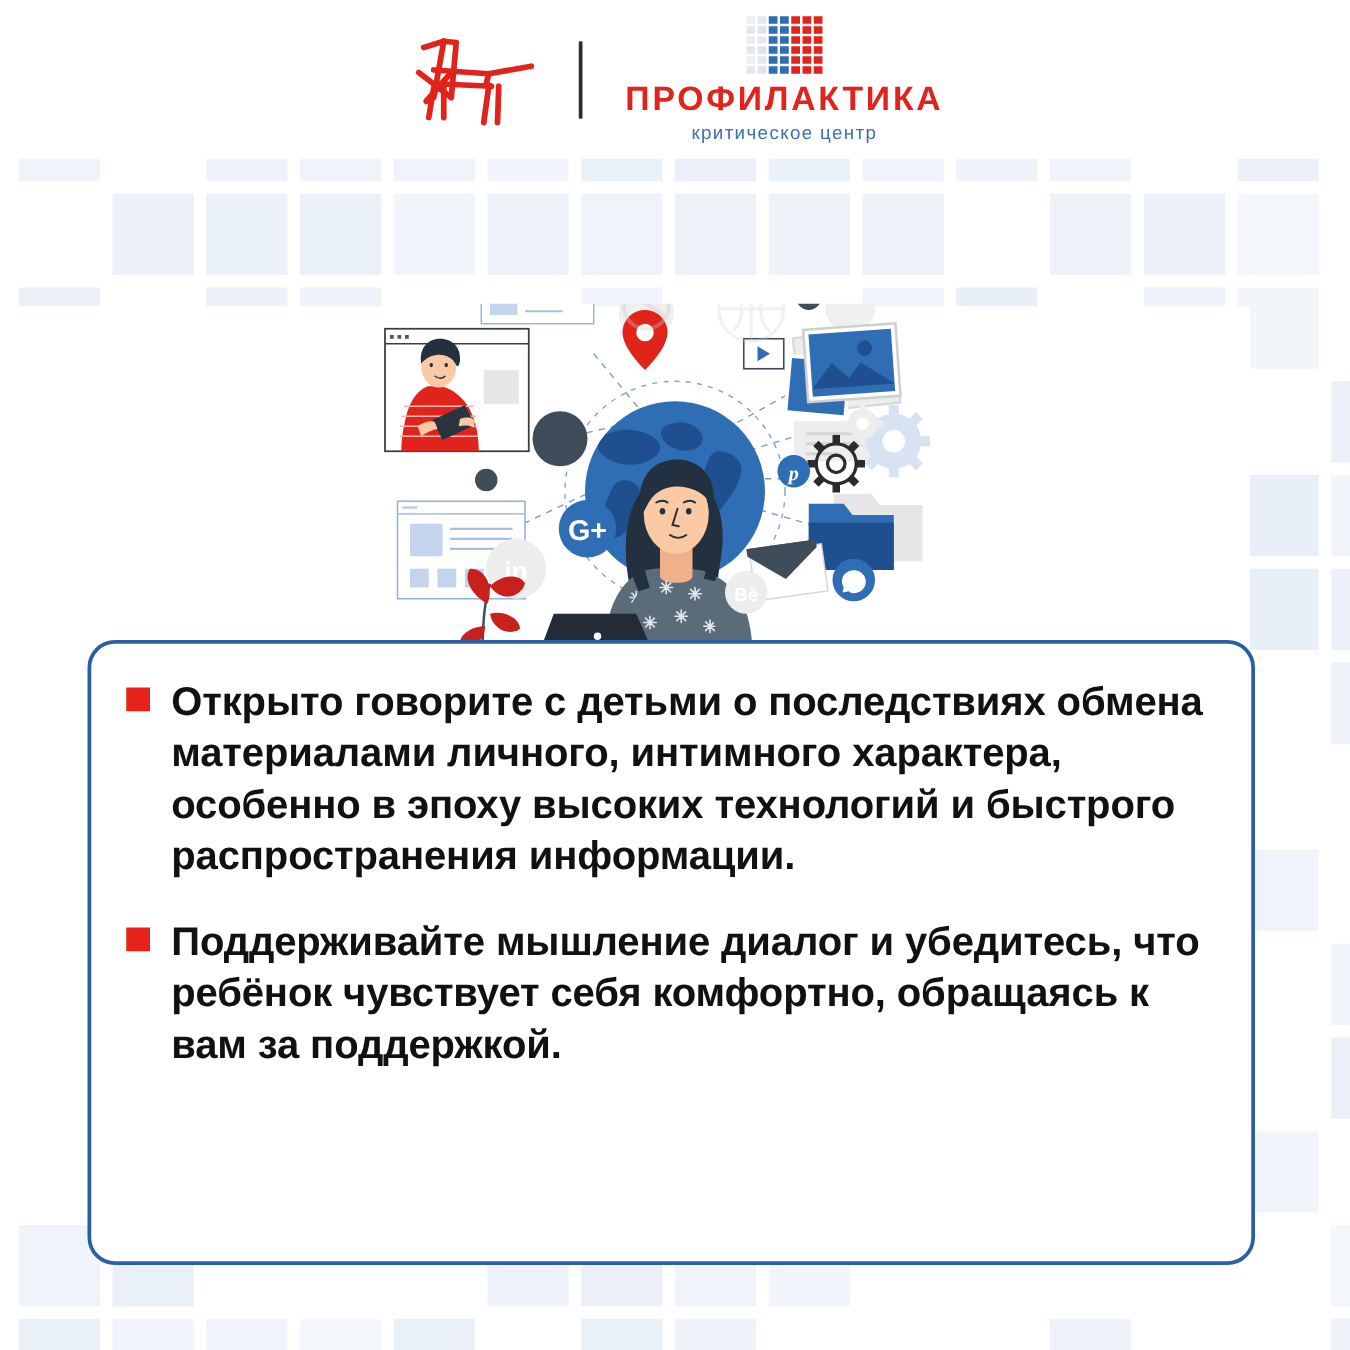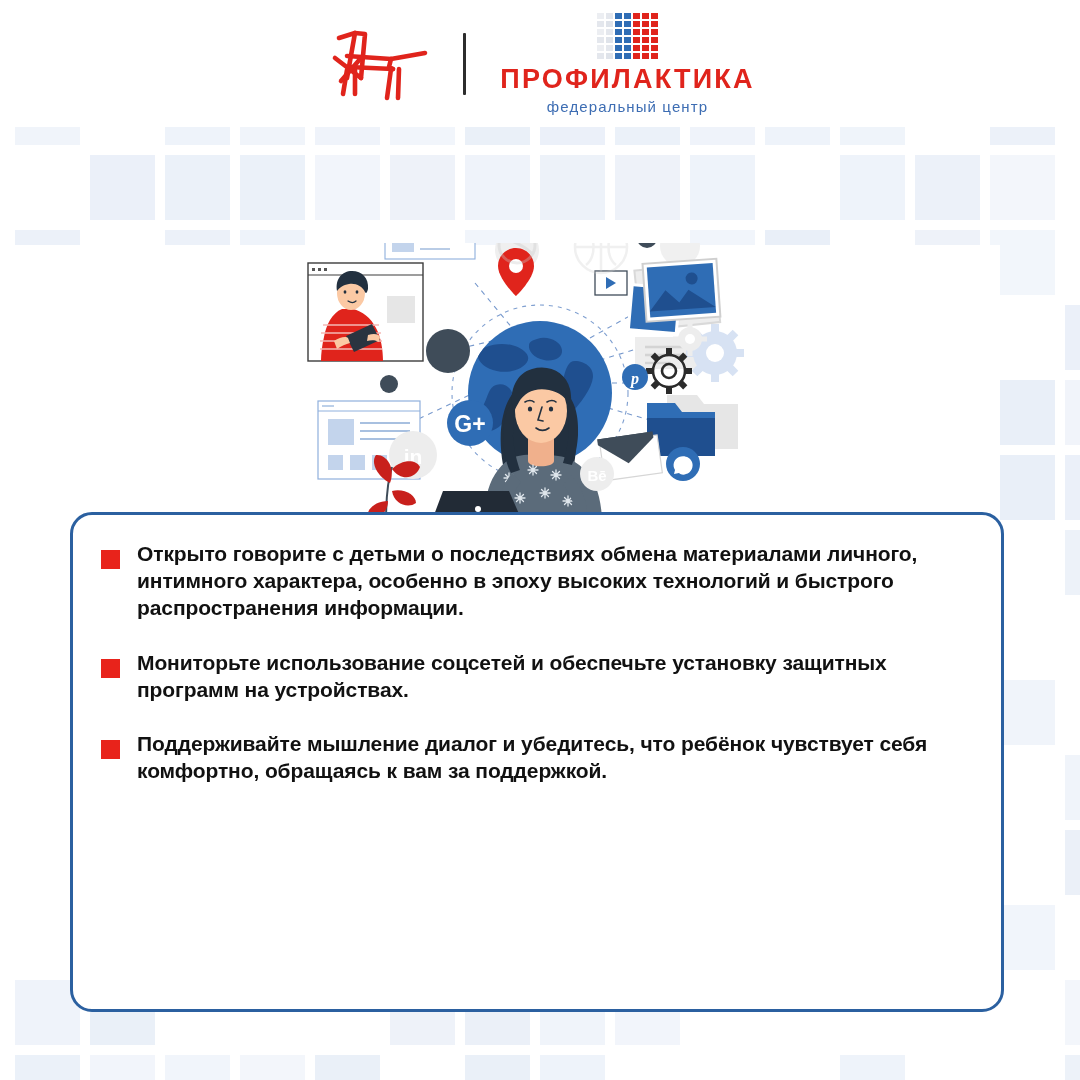--- a/index.html
+++ b/index.html
@@ -158,21 +158,21 @@
   }
   .tip:last-child { margin-bottom: 0; }
   .tip-bullet {
     flex: 0 0 auto;
     width: 19px;
     height: 19px;
     background: #e8231b;
     margin: 9px 17px 0 0;
   }
   .tip-text {
-    font-size: 21px;
+    font-size: 32px;
     font-weight: bold;
     line-height: 1.28;
     color: #111111;
     letter-spacing: -0.1px;
   }
 </style>
 </head>
 <body>
 
 <div class="poster">
@@ -375,21 +375,21 @@
           <i style="background: rgb(224, 36, 28);"></i>
           <i style="background: rgb(228, 231, 237);"></i>
           <i style="background: rgb(223, 227, 234);"></i>
           <i style="background: rgb(47, 109, 181);"></i>
           <i style="background: rgb(47, 109, 181);"></i>
           <i style="background: rgb(224, 36, 28);"></i>
           <i style="background: rgb(224, 36, 28);"></i>
           <i style="background: rgb(224, 36, 28);"></i>
         </div>
       <div class="logo-word">ПРОФИЛАКТИКА</div>
-      <div class="logo-sub">федеральный центр</div>
+      <div class="logo-sub">критическое центр</div>
     </div>
   </div>
 
 
   <div class="illustration">
     <svg viewBox="0 0 500 280" xmlns="http://www.w3.org/2000/svg">
       <defs>
         <clipPath id="globeClip">
             <circle cx="250" cy="150" r="72"></circle>
           </clipPath>
@@ -664,22 +664,18 @@
   </div>
 
   <div class="tips-card">
     <ul class="tips-list" id="tips-list">
         <li class="tip">
           <span class="tip-bullet" style="background: rgb(232, 35, 27);"></span>
           <span class="tip-text">Открыто говорите с детьми о последствиях обмена материалами личного, интимного характера, особенно в эпоху высоких технологий и быстрого распространения информации.</span>
         </li>
         <li class="tip">
           <span class="tip-bullet" style="background: rgb(232, 35, 27);"></span>
-          <span class="tip-text">Мониторьте использование соцсетей и обеспечьте установку защитных программ на устройствах.</span>
-        </li>
-        <li class="tip">
-          <span class="tip-bullet" style="background: rgb(232, 35, 27);"></span>
           <span class="tip-text">Поддерживайте мышление диалог и убедитесь, что ребёнок чувствует себя комфортно, обращаясь к вам за поддержкой.</span>
         </li>
       </ul>
   </div>
 
 </div>
 
 </body></html>

